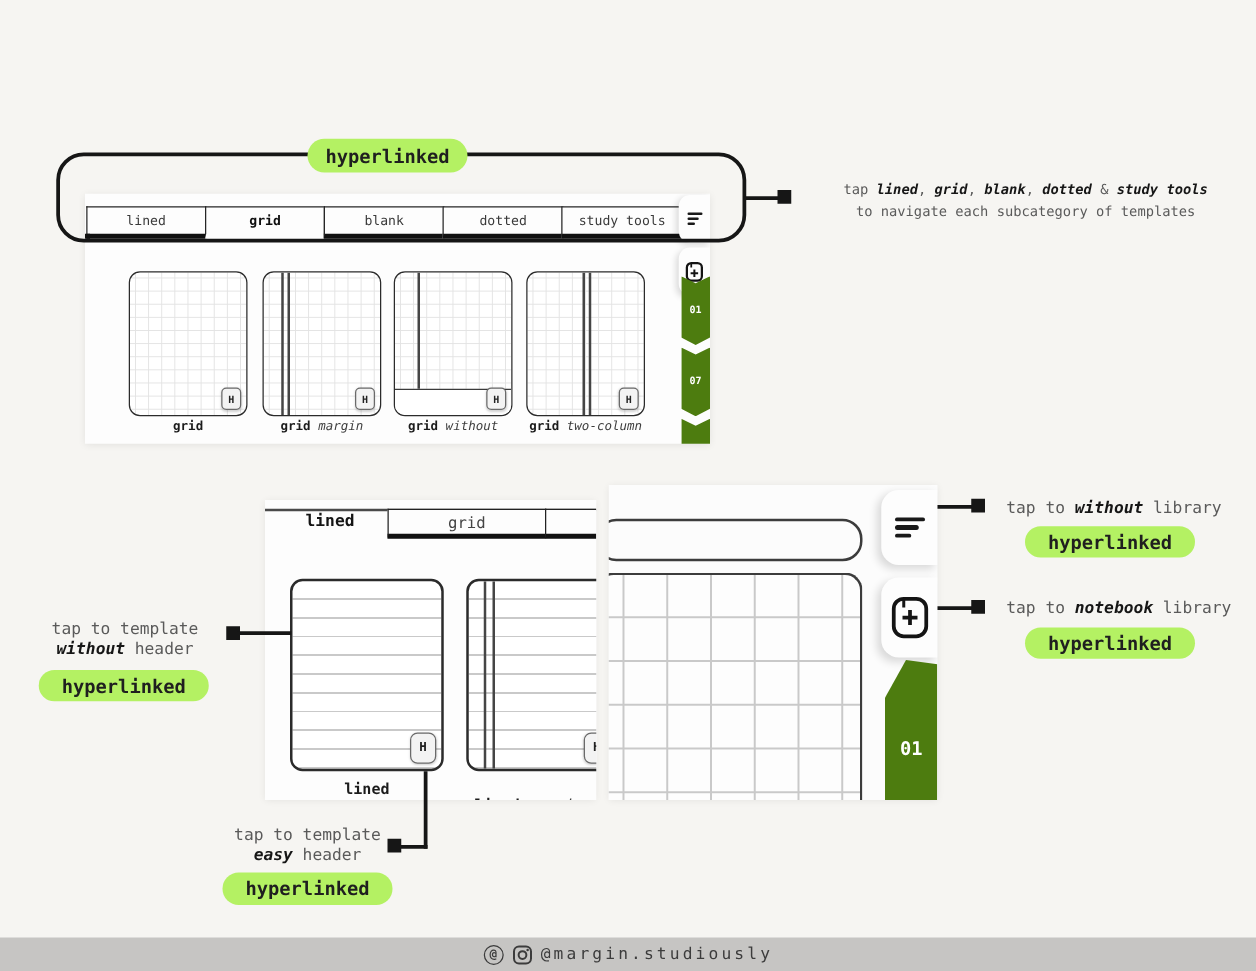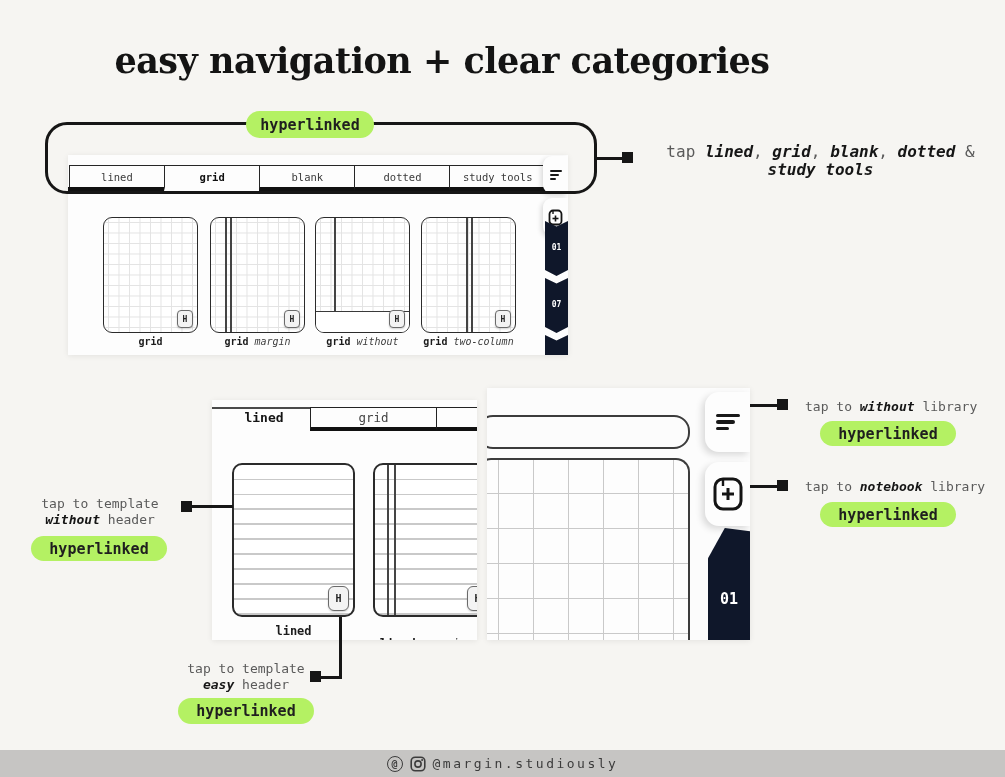--- a/index.html
+++ b/index.html
@@ -57,32 +57,32 @@
   
   .rail-tab { position:absolute; background:#fdfdfd; border-radius:9px 0 0 9px;
     box-shadow:-2px 2px 5px rgba(0,0,0,0.14); display:flex; align-items:center; justify-content:center; }
   .rail-tab.bigrail { border-radius:14px 0 0 14px; box-shadow:-3px 3px 7px rgba(0,0,0,0.14); }
   .menu-bars { display:flex; flex-direction:column; gap:2.2px; }
   .menu-bars span { display:block; height:2.2px; border-radius:2px; background:#191919; }
   .menu-bars.lg { gap:3.4px; }
   .menu-bars.lg span { height:3.4px; }
 
   
-  .ptab { position:absolute; background:#0f172a; color:#fff; font-weight:bold; text-align:center; }
+  .ptab { position:absolute; background:#4d7c0f; color:#fff; font-weight:bold; text-align:center; }
   .ptab.chev { clip-path:polygon(0 0,50% 10%,100% 0,100% 89%,50% 100%,0 89%); font-size:8px; }
   .ptab.bigtab { clip-path:polygon(0 27%,40% 0,100% 3%,100% 100%,0 100%); font-size:15px; }
 
   
   .hairline { background:#4a4a4a; height:1.8px; }
   .boxtab { position:absolute; border:1.5px solid #222; border-bottom:4px solid #111;
     display:flex; align-items:center; justify-content:center; font-size:12.5px; color:#444;
     background:#fdfdfd; }
 
   
-  .ann { color:#5a5a5a; font-size:16px; line-height:17.5px; z-index:3; }
+  .ann { color:#5a5a5a; font-size:11px; line-height:17.5px; z-index:3; }
   .ann b, .ann .bi { font-weight:bold; font-style:italic; color:#161616; }
   .ann-mid { font-size:13px; line-height:16px; }
 
   
   .nb-header { position:absolute; left:-10px; top:27px; width:213px; height:34px;
     border:2px solid #3c3c3c; border-radius:16px; background:#fcfcfc; }
   .nb-grid { position:absolute; left:-10px; top:70px; width:213px; height:190px;
     border:2px solid #3c3c3c; border-bottom:none; border-radius:14px 14px 0 0; background:#fdfdfd;
     background-image:linear-gradient(to right,#c9c9c9 1.5px,transparent 1.5px),
       linear-gradient(to bottom,#c9c9c9 1.5px,transparent 1.5px);
@@ -93,21 +93,20 @@
     display:flex; align-items:center; justify-content:center; gap:7px; }
   .at-circ { width:16px; height:16px; border:1.6px solid #3c3c3c; border-radius:50%;
     display:flex; align-items:center; justify-content:center; font-size:10px; font-weight:bold; color:#3c3c3c; }
   .handle { font-size:13px; letter-spacing:2.5px; color:#3c3c3c; }
 </style>
 </head>
 <body>
 
 <div id="canvas">
 
-  <div class="abs page-title">easy navigation + clear categories</div>
 
   <div class="abs frame"></div>
   <div class="abs pill" style="left:246px; top:111px; width:128px; height:27px;">hyperlinked</div>
   <div class="abs hline" style="left:595px; top:157px; width:31px;"></div>
   <div class="abs sq" style="left:622px; top:152px;"></div>
 
   <div class="abs shot" id="shot-top">
     <div class="abs tabbar">
       <div class="tab">
           <span>lined</span>
@@ -170,20 +169,21 @@
       <div style="margin-top:22px;">01</div>
     </div>
     <div class="ptab chev" style="left:477px; top:123px; width:23px; height:55px;">
       <div style="margin-top:22px;">07</div>
     </div>
     <div class="ptab chev" style="left:477px; top:180px; width:23px; height:55px;"></div>
   </div>
 
   <div class="abs ann" style="left:648px; top:143px; width:345px; text-align:center;">
     <div><span>tap </span><span class="bi">lined</span><span>, </span><span class="bi">grid</span><span>, </span><span class="bi">blank</span><span>, </span><span class="bi">dotted</span><span> &amp; </span><span class="bi">study tools</span></div>
+    <div>to navigate each subcategory of templates</div>
   </div>
 
   <div class="abs shot" id="shot-midl">
     <div class="abs hairline" style="left:0; top:7px; width:265px;"></div>
     <div class="abs" style="left:12px; top:10px; width:80px; text-align:center; font-weight:bold; font-size:13px; color:#141414;">lined</div>
     <div class="boxtab" style="left:98px; top:7px; width:127px; height:24px;">
       <span>grid</span>
     </div>
     <div class="boxtab" style="left:223.5px; top:7px; width:41.5px; height:24px; border-right:none;"></div>
 

